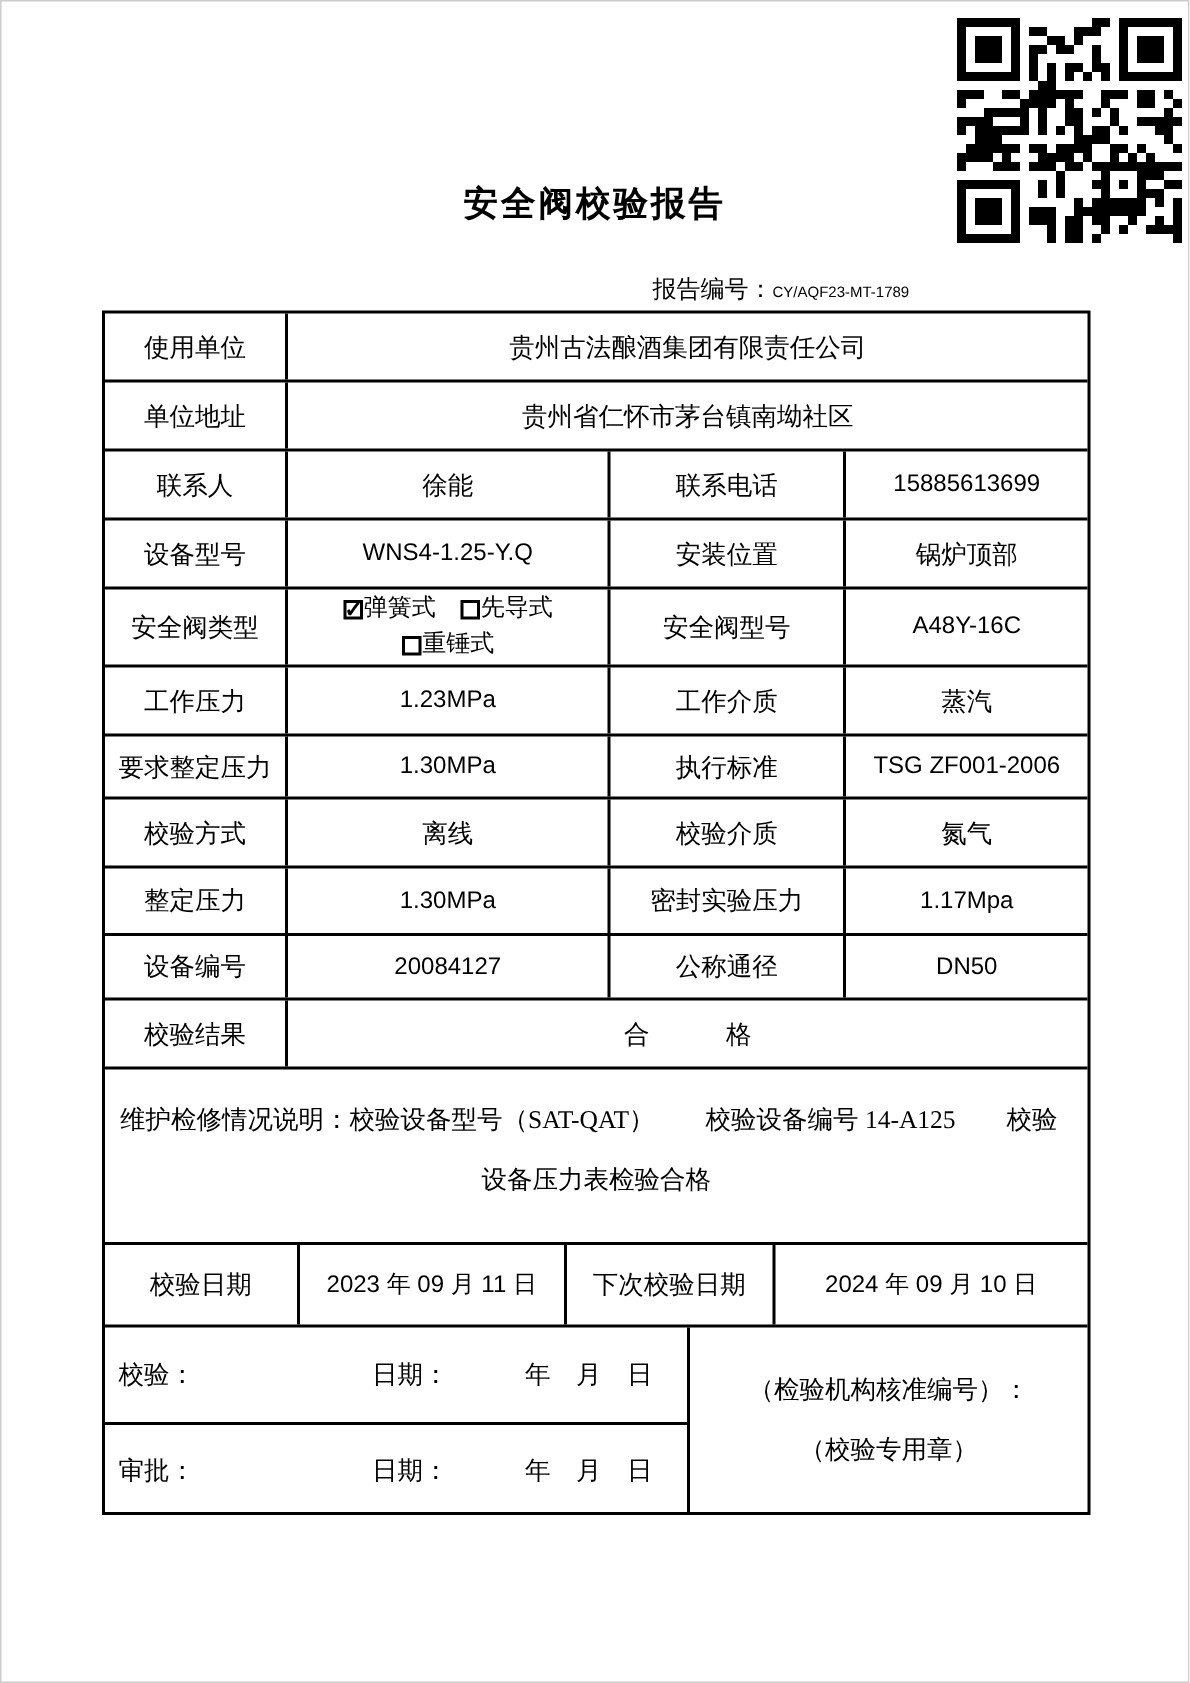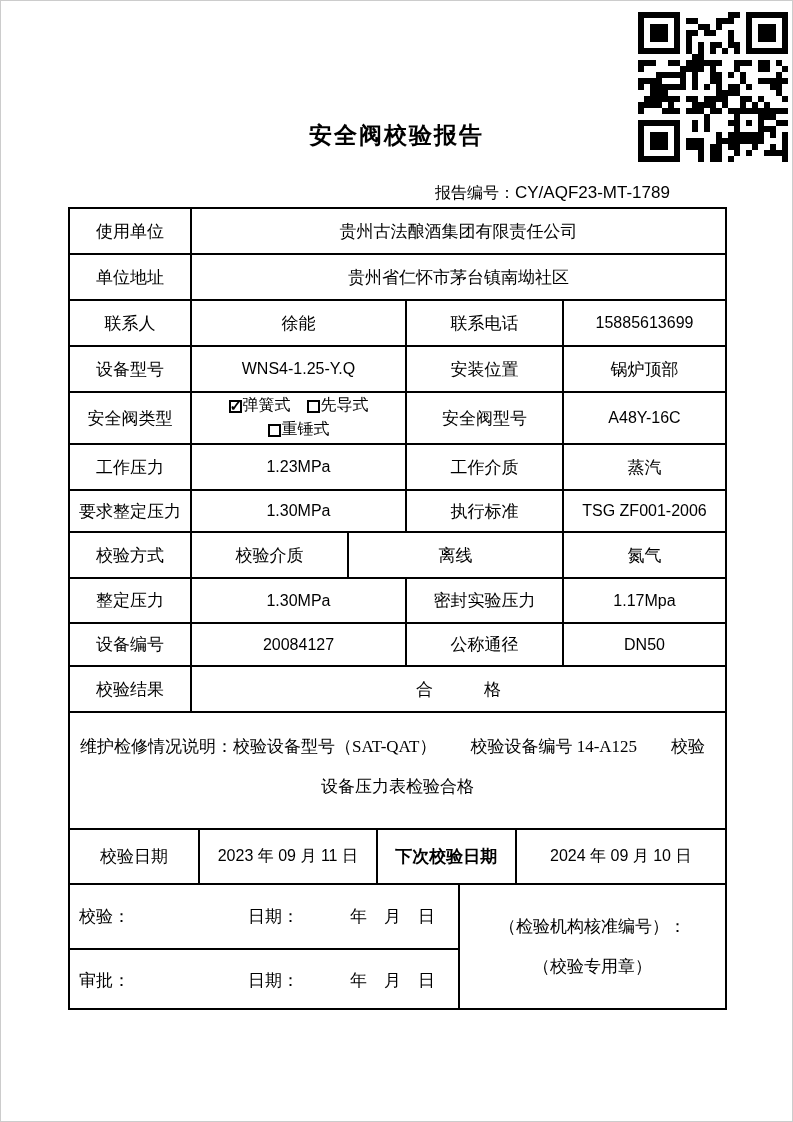--- a/index.html
+++ b/index.html
@@ -15,21 +15,21 @@
   }
   .title {
     position:absolute; top:120px; left:0; width:100%;
     text-align:center;
     font-size:23px; font-weight:700; letter-spacing:2px;
   }
   .report-no {
     position:absolute; top:183px; left:435px;
     font-size:16px; white-space:pre;
   }
-  .report-no .no { font-family:"Liberation Sans", sans-serif; font-size:17px; }
+  .report-no .no { font-family:"Liberation Sans", sans-serif; font-size:10px; }
   .qr { position:absolute; top:12px; left:638px; width:150px; height:150px; }
 
   .tbl {
     position:absolute; left:68px; top:207px; width:659px;
     border:2px solid #000;
   }
   .row { display:flex; border-top:2px solid #000; }
   .row:first-child { border-top:none; }
   .cell {
     border-left:2px solid #000;
@@ -39,21 +39,21 @@
   .cell:first-child { border-left:none; }
   .sans { font-family:"Liberation Sans", sans-serif; font-size:16px; }
   .pre { white-space:pre; }
 
   
   .w-label { width:120px; }
   .w-span  { width:535px; }
   .w-v1    { width:215px; }
   .w-l2    { width:157px; }
   .w-v2    { width:163px; }
-  .dw1 { width:130px; } .dw2 { width:181px; } .dw3 { width:141px;font-weight:bold; } .dw4 { width:214px; }
+  .dw1 { width:130px; } .dw2 { width:181px; } .dw3 { width:141px; } .dw4 { width:214px; }
   .sw-left { width:388px; } .sw-right { width:267px; }
 
   
   .cb-cell { flex-direction:column; justify-content:center; padding:2px 2px; font-size:16px; }
   .cb-line { display:flex; align-items:center; white-space:pre; line-height:24px;font-family:Liberation Mono, monospace; }
   .cb {
     display:inline-block; width:13px; height:13px;
     border:2px solid #000; position:relative; margin-right:1px; flex:none;
   }
   .cb.gap { margin-left:16px; }
@@ -455,22 +455,22 @@
 
     <div class="row" style="height:42px;">
       <div class="cell w-label">要求整定压力</div>
       <div class="cell w-v1 sans">1.30MPa</div>
       <div class="cell w-l2">执行标准</div>
       <div class="cell w-v2 sans">TSG ZF001-2006</div>
     </div>
 
     <div class="row" style="height:46px;">
       <div class="cell w-label">校验方式</div>
+      <div class="cell w-v1">离线</div>
       <div class="cell w-l2">校验介质</div>
-      <div class="cell w-v1">离线</div>
       <div class="cell w-v2">氮气</div>
     </div>
 
     <div class="row" style="height:45px;">
       <div class="cell w-label">整定压力</div>
       <div class="cell w-v1 sans">1.30MPa</div>
       <div class="cell w-l2">密封实验压力</div>
       <div class="cell w-v2 sans">1.17Mpa</div>
     </div>
 

